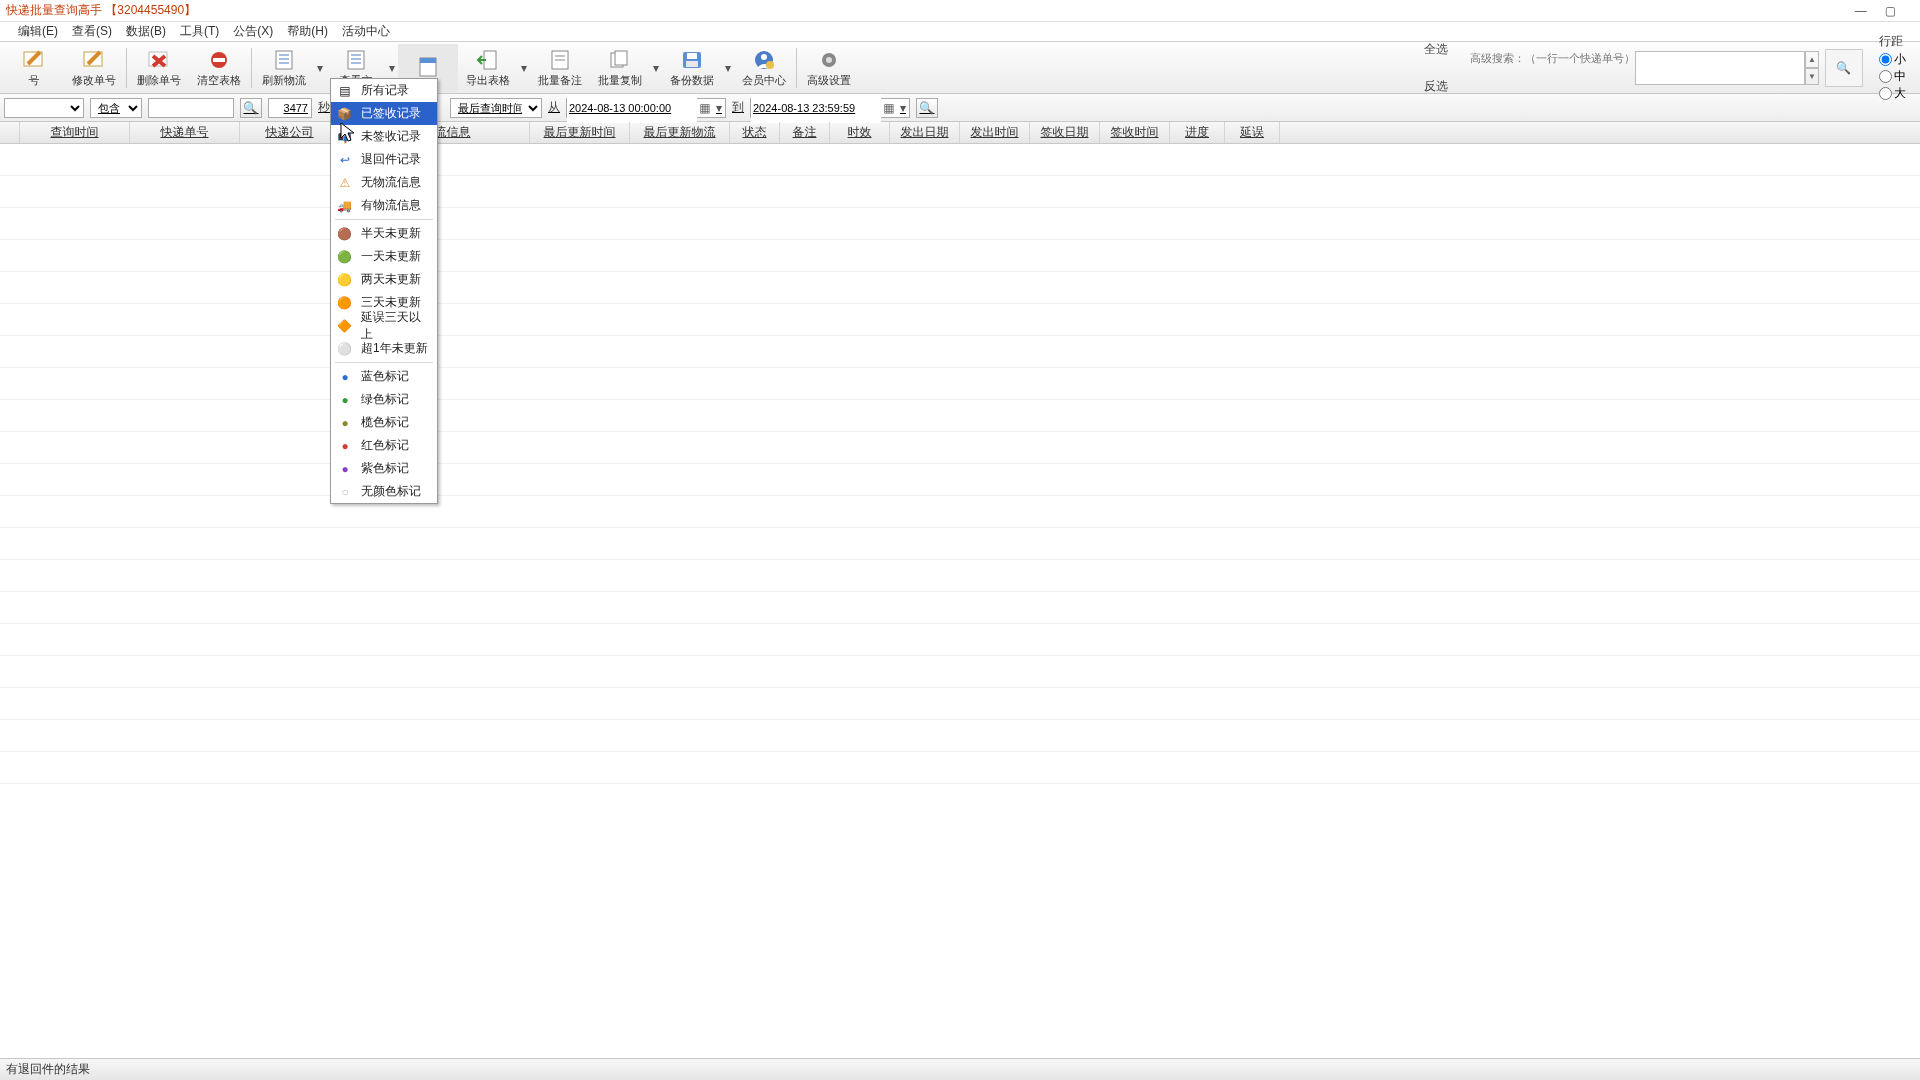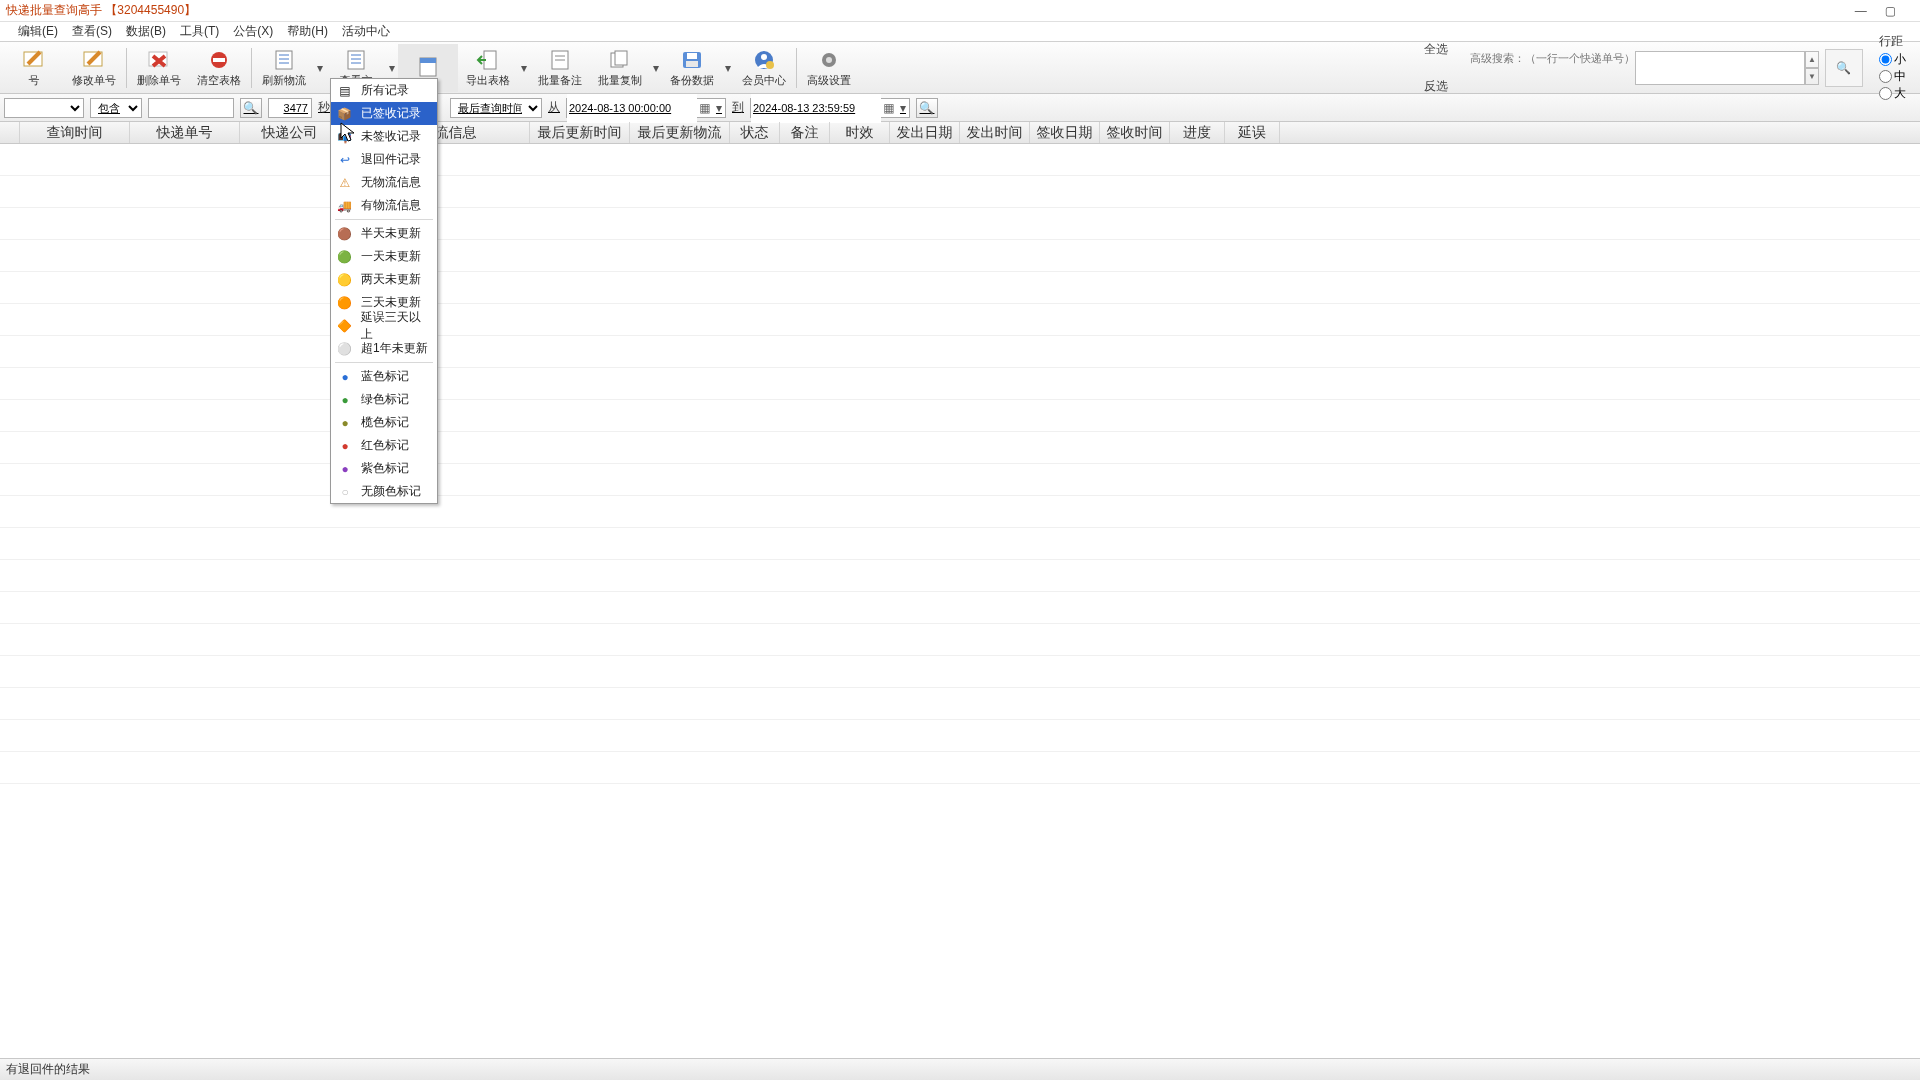--- a/index.html
+++ b/index.html
@@ -34,21 +34,21 @@
 .filterbar { height: 28px; display:flex; align-items:center; border-bottom:1px solid #c8c8c8; background:linear-gradient(#fafafa,#ededed); padding:0 4px; gap:6px;text-decoration:underline; }
 .filterbar select, .filterbar input[type=text] { height:20px; border:1px solid #aaa; font-size:11px; padding:0 3px; background:#fff; }
 .filterbar .mini-btn { width:22px; height:20px; border:1px solid #aaa; background:linear-gradient(#fff,#e8e8e8); display:flex; align-items:center; justify-content:center; font-size:11px; cursor:pointer;}
 .filterbar .lbl { color:#444; }
 .date-box { display:flex; align-items:center; border:1px solid #aaa; height:20px; background:#fff; }
 .date-box input { border:none; width:130px; height:30px; font-size:11px; padding:0 2px;}
 .date-box .cal { width:16px; text-align:center; color:#666; }
 .date-box .dda { width:12px; text-align:center; color:#555; }
 
 .grid-header { height:22px; display:flex; background:linear-gradient(#f7f7f7,#e6e6e6); border-bottom:1px solid #c8c8c8; }
-.grid-header .col { border-right:1px solid #d4d4d4; display:flex; align-items:center; justify-content:center; color:#333; font-size:14px; }
+.grid-header .col { border-right:1px solid #d4d4d4; display:flex; align-items:center; justify-content:center; color:#333; font-size:12px;text-decoration:underline; }
 .grid-body { position:absolute; top:144px; bottom:22px; left:0; right:0; overflow:hidden; }
 .grid-body .row-lines div { height:32px; border-bottom:1px solid #f0f0f0; }
 
 .dropdown-menu { position:absolute; left:330px; top:78px; width:108px; background:#fff; border:1px solid #9a9a9a; box-shadow:2px 2px 3px rgba(0,0,0,.25); z-index:100; }
 .dropdown-menu .item { height:23px; display:flex; align-items:center; padding:0 6px; gap:8px; cursor:pointer; color:#222; }
 .dropdown-menu .item.highlight { background:#2b62c9; color:#fff; }
 .dropdown-menu .item .mi-ico { width:16px; height:16px; display:flex; align-items:center; justify-content:center; font-size:12px;}
 .dropdown-menu .div { height:1px; background:#d8d8d8; margin:2px 4px; }
 
 .statusbar { position:fixed; bottom:0; left:0; right:0; height:22px; background:linear-gradient(#f7f7f7,#e6e6e6); border-top:1px solid #c8c8c8; display:flex; align-items:center; padding:0 6px; color:#333; font-size:11px; }

